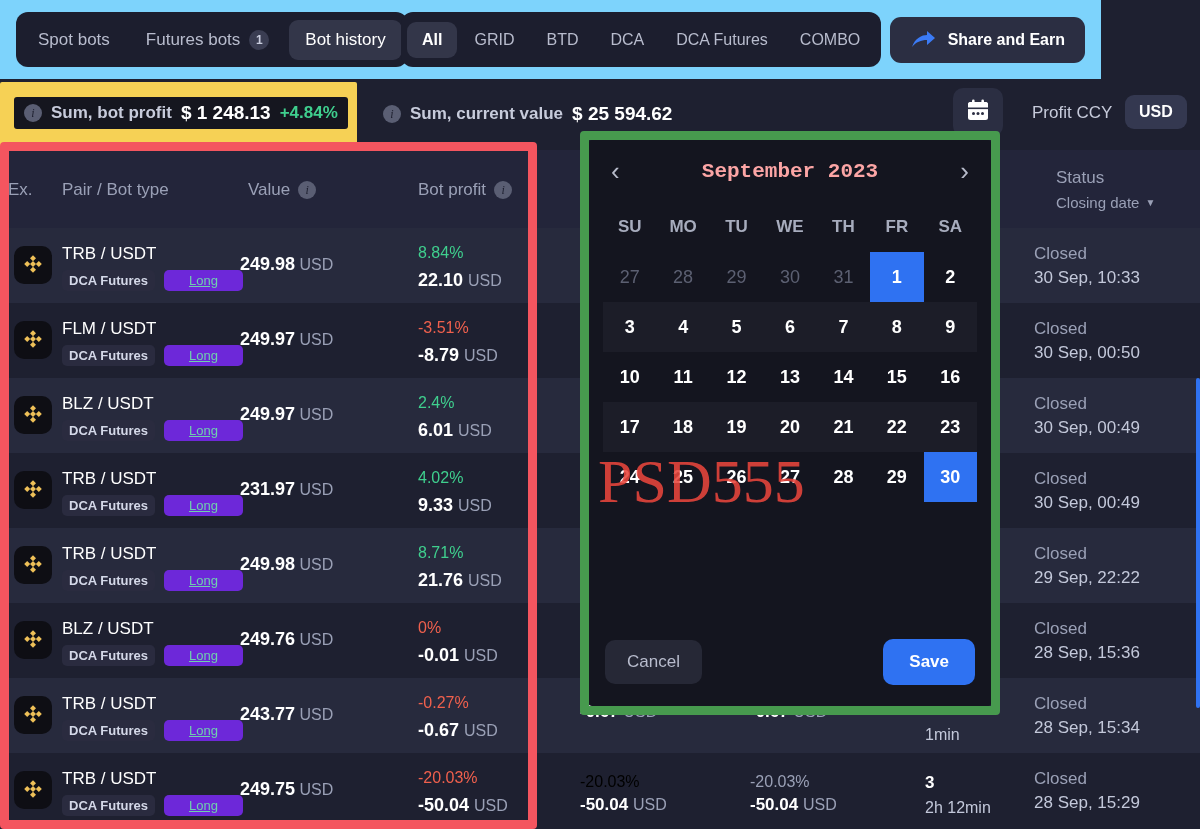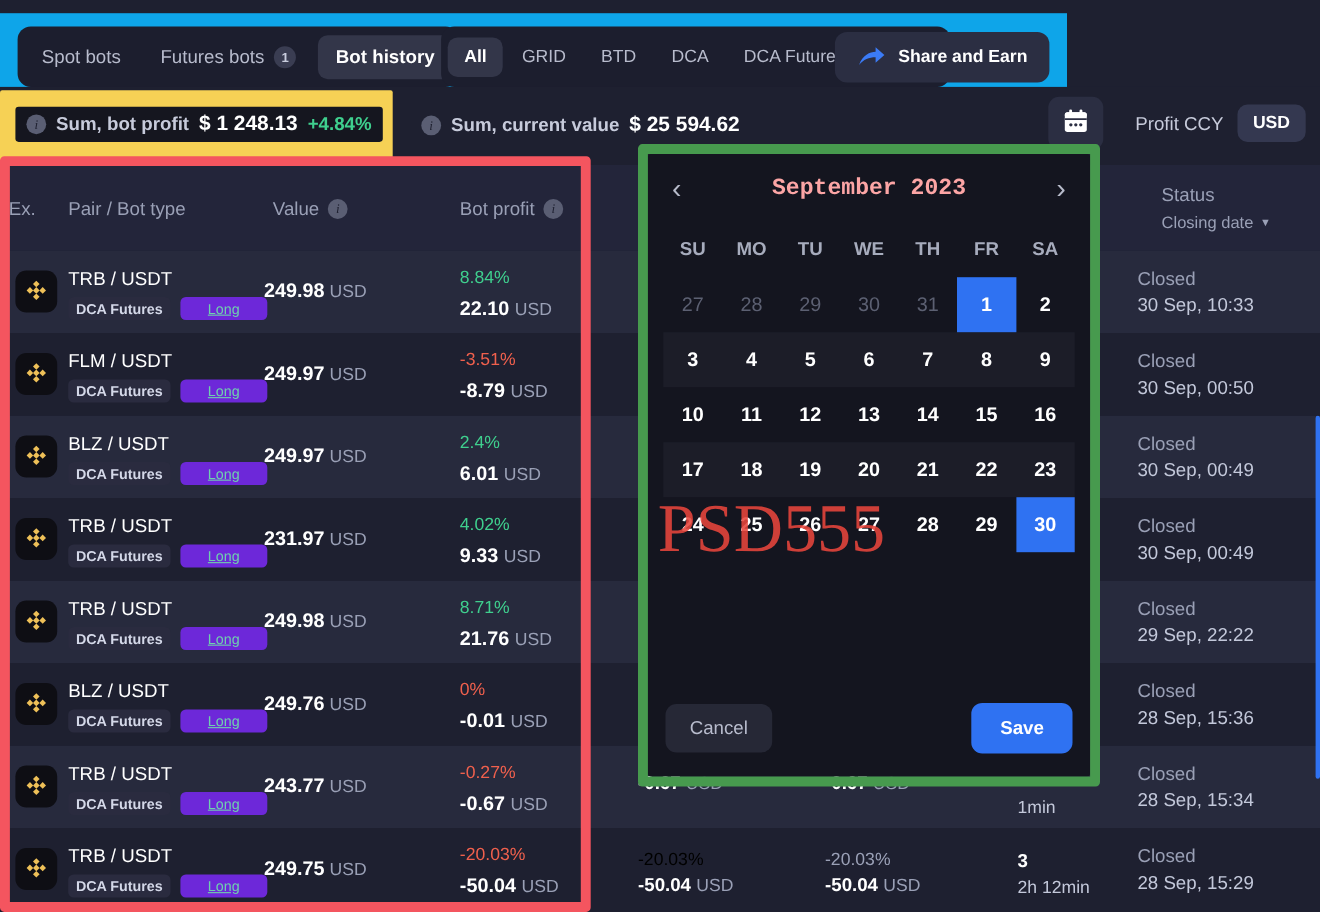--- a/index.html
+++ b/index.html
@@ -6,34 +6,34 @@
   html, body {
     width: 1200px; height: 829px;
     background: #1e1f2e;
     font-family: "Liberation Sans", sans-serif;
     overflow: hidden;
   }
   #root { position: relative; width: 1200px; height: 829px; background: #1e2030; }
 
   
   .topbar {
-    position: absolute; left: 0; top: 12px; width: 970px; height: 79px;
-    background: #0ea5e9;
+    position: absolute; left: 0; top: 0; width: 1101px; height: 79px;
+    background: #7dd3fc;
   }
   .tabgroup {
     position: absolute; left: 16px; top: 12px; height: 55px;
     background: #1c1e2e; border-radius: 12px;
     display: flex; align-items: center; padding: 0 6px; gap: 4px;
   }
   .tab {
     display: flex; align-items: center; gap: 9px;
     padding: 10px 16px; border-radius: 9px;
     color: #b8bccd; font-size: 17px; white-space: nowrap;
   }
-  .tab.active { background: #333649; color: #ffffff; font-weight: bold; }
+  .tab.active { background: #333649; color: #ffffff; font-weight: normal; }
   .badge-count {
     background: #3a3d52; color: #c9cdde; font-size: 12px; font-weight: bold;
     border-radius: 50%; width: 20px; height: 20px;
     display: flex; align-items: center; justify-content: center;
   }
   .filtergroup {
     position: absolute; left: 401px; top: 12px; height: 55px;
     background: #1c1e2e; border-radius: 12px;
     display: flex; align-items: center; padding: 0 6px; gap: 2px;
   }
@@ -229,21 +229,21 @@
         <div class="tab active">
           <span>Bot history</span>
         </div>
       </div>
     <div class="filtergroup" id="filtergroup">
         <div class="filter active">All</div>
         <div class="filter">GRID</div>
         <div class="filter">BTD</div>
         <div class="filter">DCA</div>
         <div class="filter">DCA Futures</div>
-        <div class="filter">USDT</div>
+        <div class="filter">COMBO</div>
       </div>
     <div class="share-btn">
       <span>
         <svg class="share-arrow" viewBox="0 0 26 20">
           <path d="M2 17 C5 8 12 5 17 5 L17 1 L25 8 L17 15 L17 10 C11 10 6 12 2 17 Z" fill="#3b7bf6"></path>
         </svg>
       </span>
       <span>Share and Earn</span>
     </div>
   </div>

